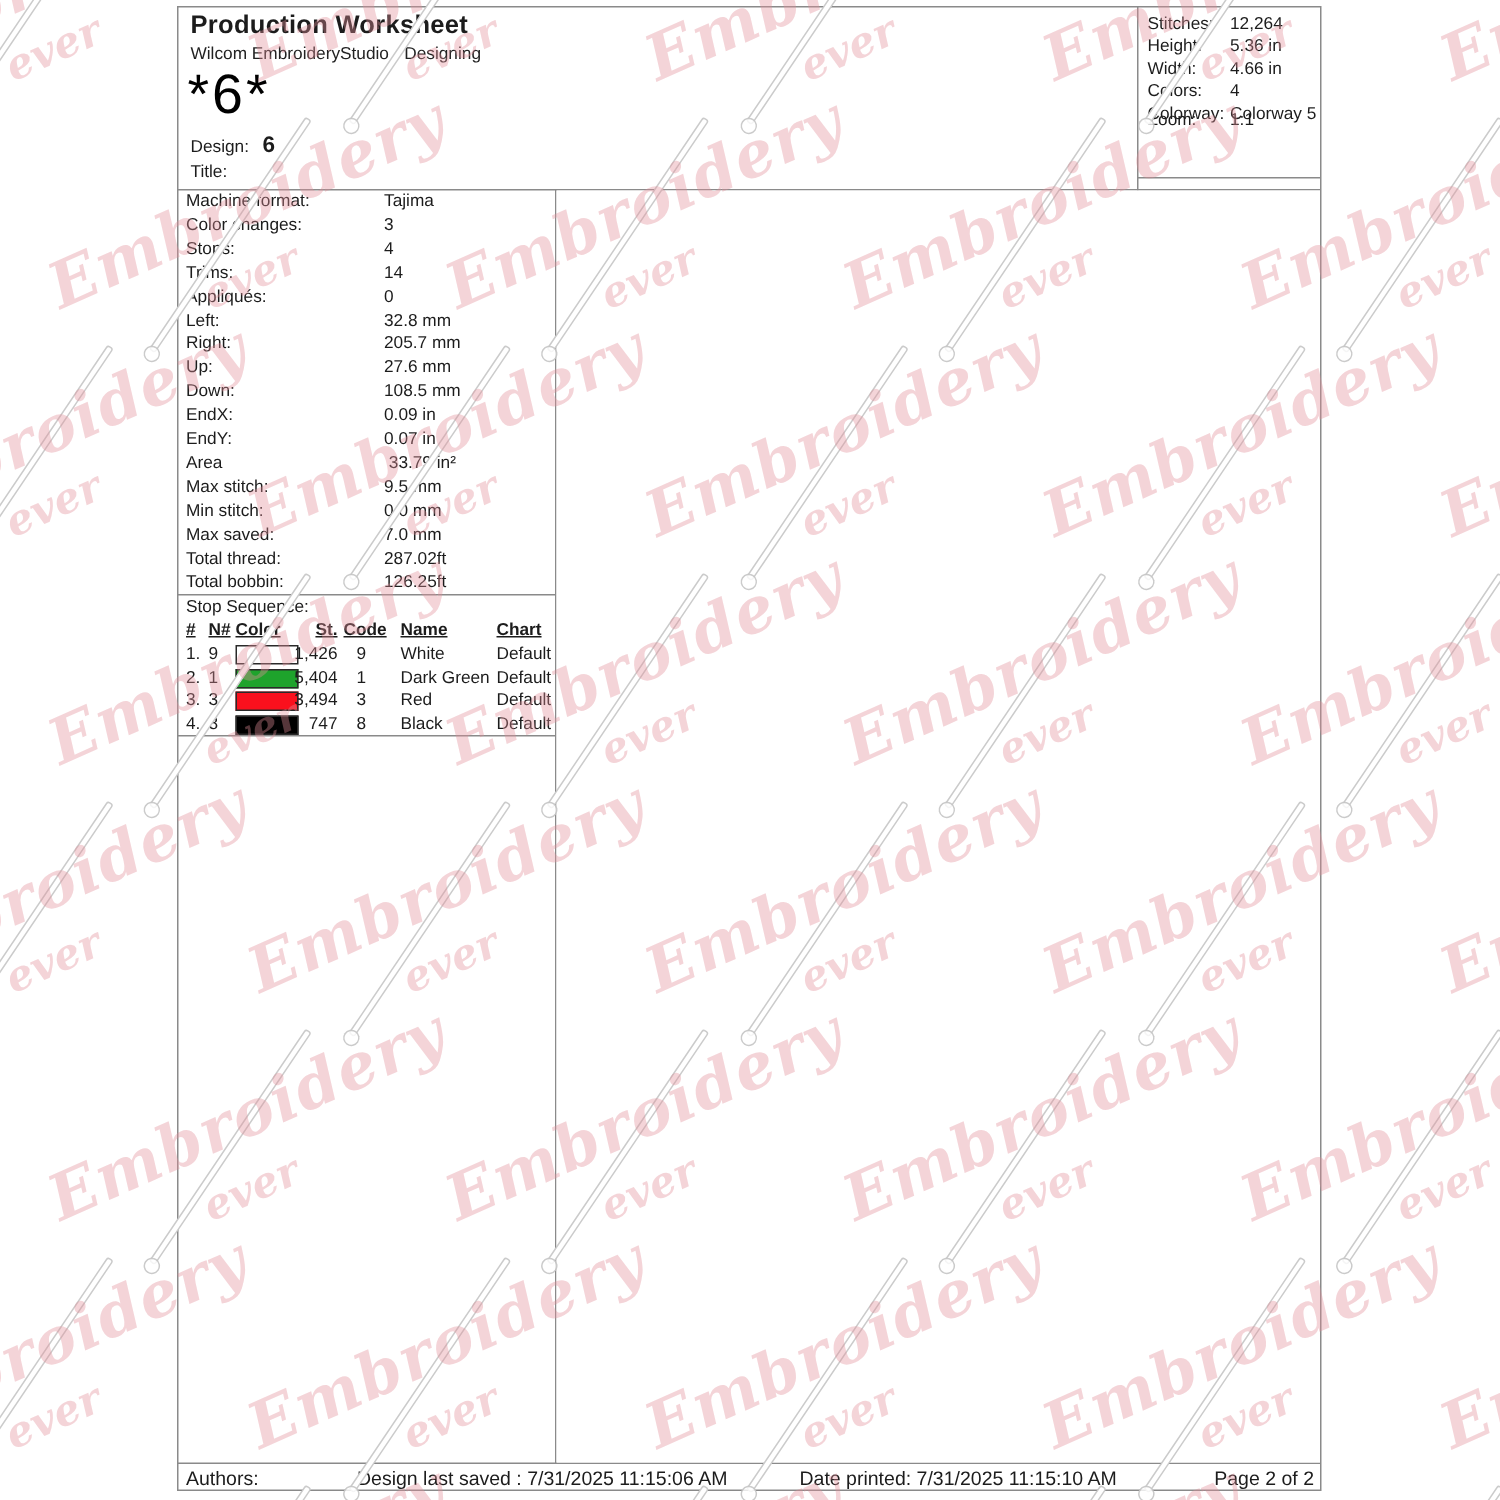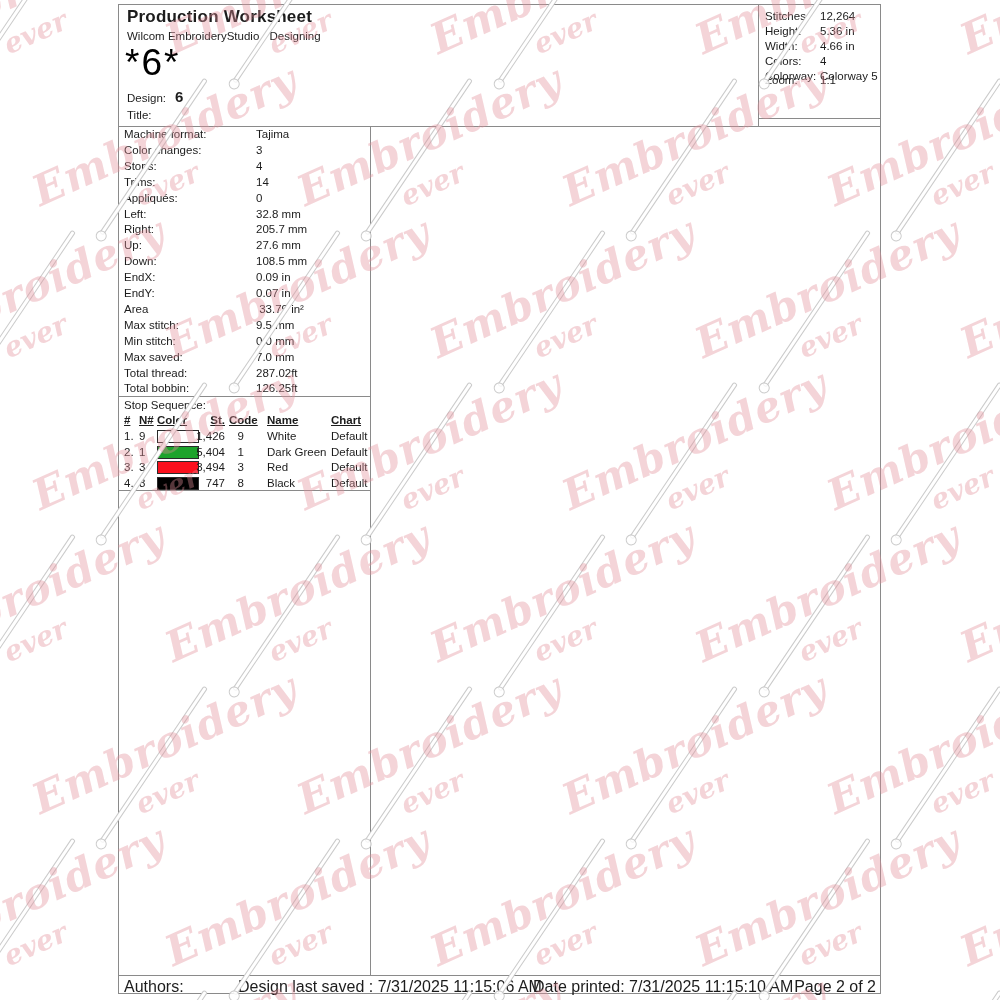--- a/index.html
+++ b/index.html
@@ -25,21 +25,21 @@
   
   .det-row{position:absolute;left:124px;font-size:11.5px;white-space:nowrap;}
   .det-row .val{position:absolute;left:87px;white-space:pre;margin-left:45px;}
   
   #ss-heading{position:absolute;left:124px;top:399px;font-size:11.5px;}
   .ss-cell{position:absolute;font-size:11.5px;white-space:nowrap;}
   .ss-head{font-weight:bold;text-decoration:underline;}
   .ss-right{text-align:right;}
   .swatch{position:absolute;width:40px;height:11px;border:1px solid #2a2a2a;}
   
-  .ft{position:absolute;top:978px;font-size:16px;white-space:nowrap;}
+  .ft{position:absolute;top:978px;font-size:13px;white-space:nowrap;}
   
   #watermarks{position:absolute;left:0;top:0;width:1000px;height:1000px;
     pointer-events:none;z-index:40;}
   .wm-tile{position:absolute;width:250px;height:150px;transform:rotate(-24deg);}
   .wm-text1{position:absolute;left:0;top:18px;width:250px;text-align:center;
     font-family:"DejaVu Serif",serif;font-style:italic;font-weight:bold;
     font-size:42px;color:rgba(226,141,153,0.38);letter-spacing:1px;}
   .wm-text2{position:absolute;left:60px;top:72px;width:130px;text-align:center;
     font-family:"DejaVu Serif",serif;font-style:italic;font-weight:bold;
     font-size:28px;color:rgba(226,141,153,0.38);}

